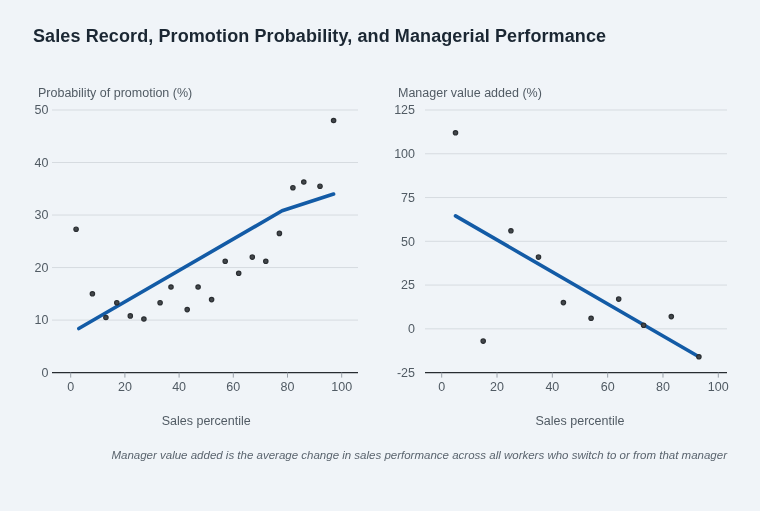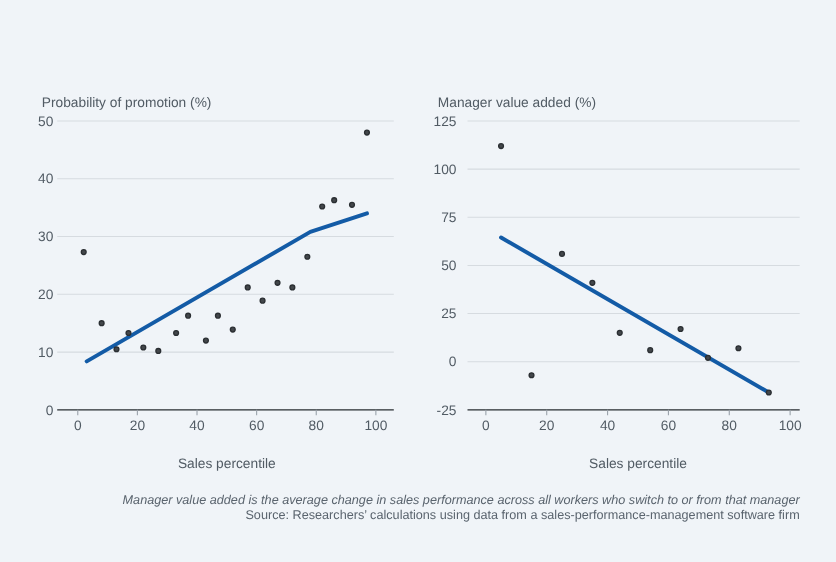--- a/index.html
+++ b/index.html
@@ -25,20 +25,21 @@
   .footer .note{font-style:italic;}
   
   text{fill:#515b64;font-family:"Liberation Sans", sans-serif;}
   .axis-title{font-size:12.5px;}
   .tick-label{font-size:12.5px;}
 </style>
 </head>
 <body>
 
 <div class="figure">
+  <h1 class="figure-title">Sales Record, Promotion Probability, and Managerial Performance</h1>
 
   <svg id="chart-left" class="chart-svg" viewBox="0 0 356 356" xmlns="http://www.w3.org/2000/svg">
       <line x1="22" y1="292.6" x2="328" y2="292.6" stroke="#272c31" stroke-width="1.3"></line>
       <text x="18.5" y="296.90000000000003" text-anchor="end" class="tick-label">0</text>
       <line x1="22" y1="240.08" x2="328" y2="240.08" stroke="#d6dbe0" stroke-width="1"></line>
       <text x="18.5" y="244.38000000000002" text-anchor="end" class="tick-label">10</text>
       <line x1="22" y1="187.56" x2="328" y2="187.56" stroke="#d6dbe0" stroke-width="1"></line>
       <text x="18.5" y="191.86" text-anchor="end" class="tick-label">20</text>
       <line x1="22" y1="135.04" x2="328" y2="135.04" stroke="#d6dbe0" stroke-width="1"></line>
       <text x="18.5" y="139.34" text-anchor="end" class="tick-label">30</text>
@@ -120,15 +121,14 @@
       <circle cx="173.4" cy="222.6" r="2.2" fill="#43474b" stroke="#2a2e32" stroke-width="1.2"></circle>
       <circle cx="201.1" cy="238.3" r="2.2" fill="#43474b" stroke="#2a2e32" stroke-width="1.2"></circle>
       <circle cx="228.7" cy="219.1" r="2.2" fill="#43474b" stroke="#2a2e32" stroke-width="1.2"></circle>
       <circle cx="253.6" cy="245.3" r="2.2" fill="#43474b" stroke="#2a2e32" stroke-width="1.2"></circle>
       <circle cx="281.3" cy="236.6" r="2.2" fill="#43474b" stroke="#2a2e32" stroke-width="1.2"></circle>
       <circle cx="308.9" cy="276.8" r="2.2" fill="#43474b" stroke="#2a2e32" stroke-width="1.2"></circle>
     </svg>
 
   <div class="footer">
     <div class="note">Manager value added is the average change in sales performance across all workers who switch to or from that manager</div>
-    <div class="source">Source: Researchers’ calculations using data from a sales-performance-management software firm</div>
   </div>
 </div>
 
 </body></html>

